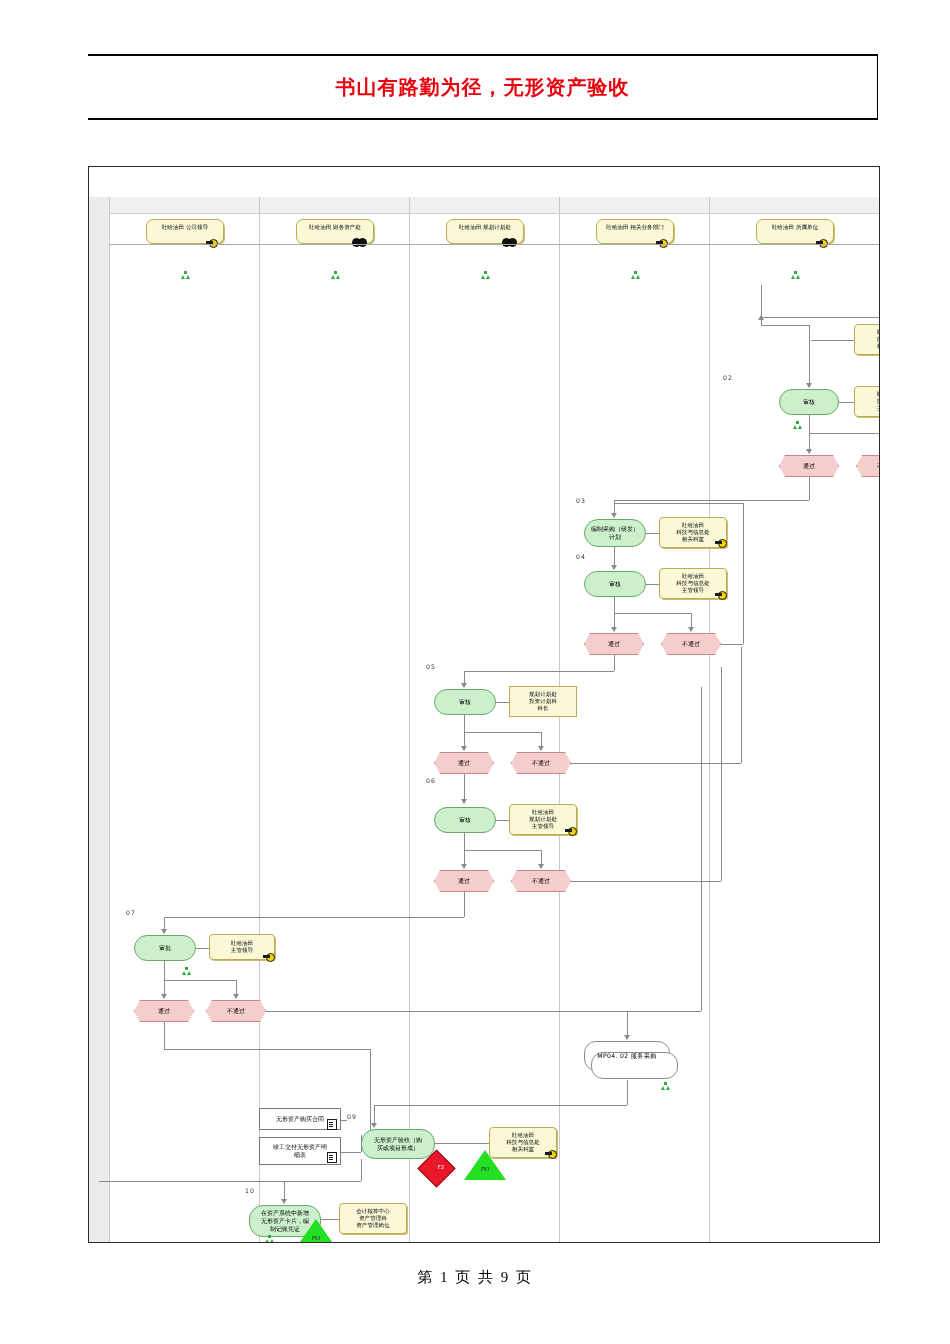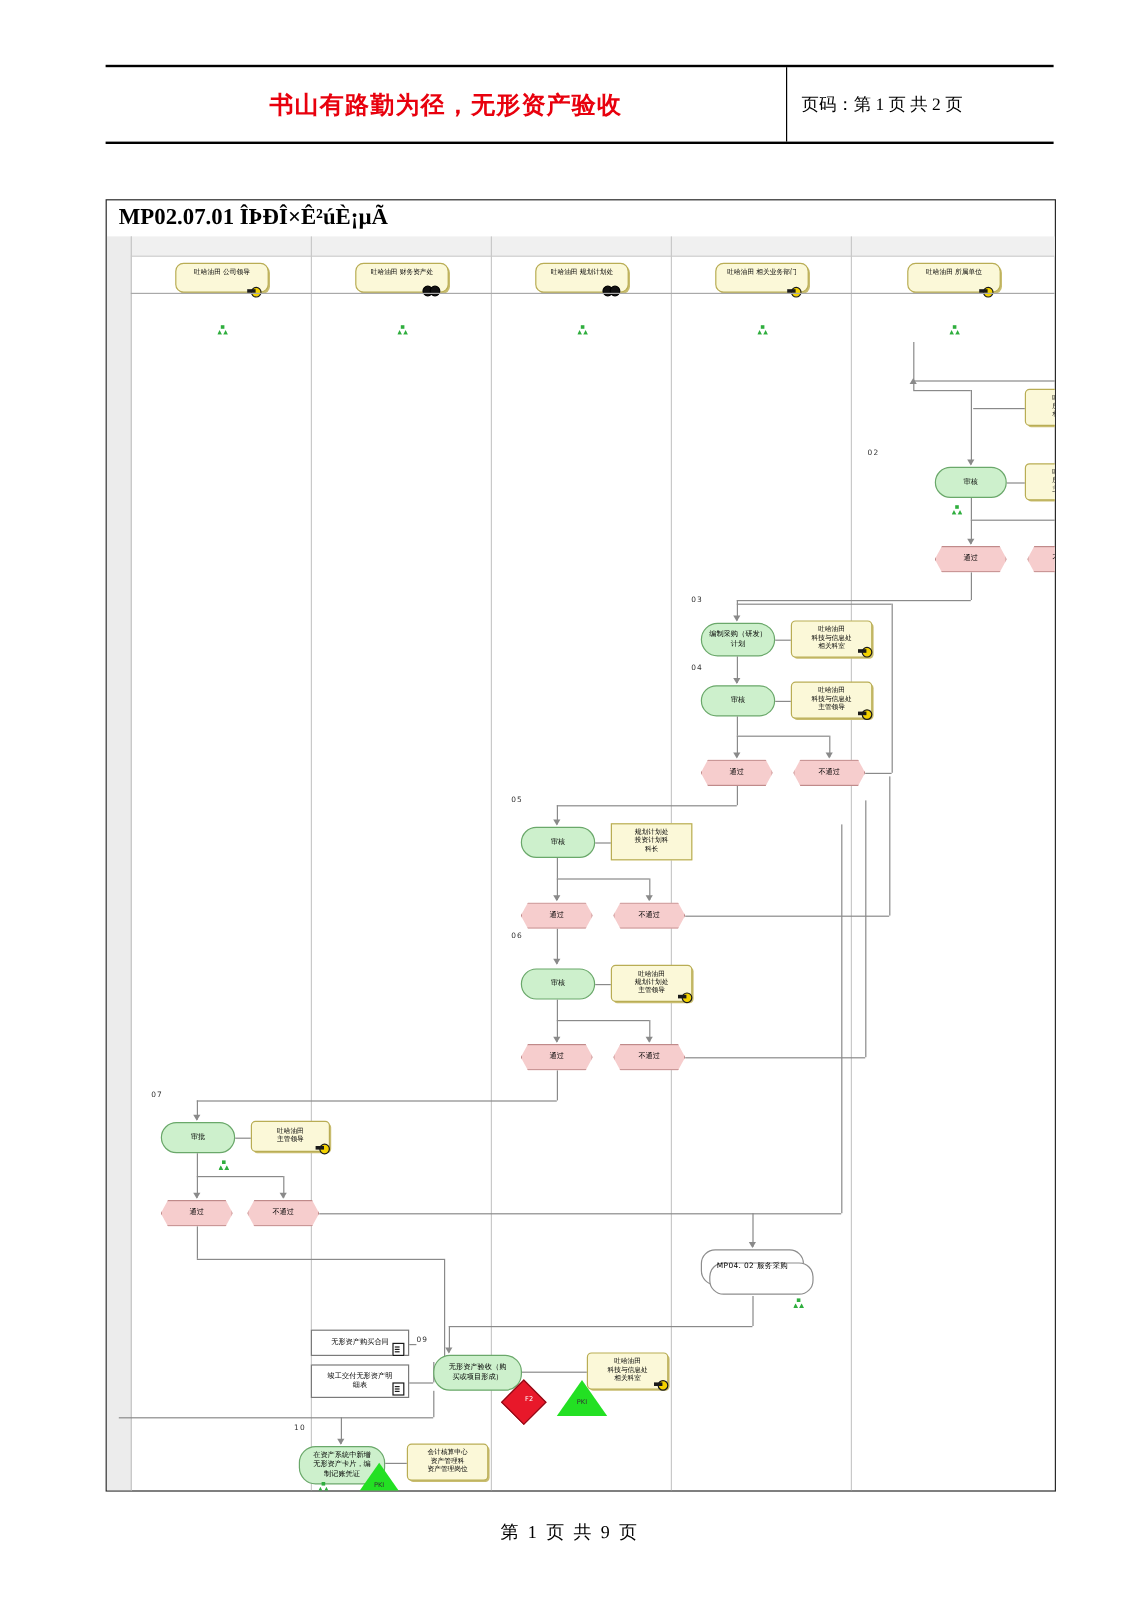--- a/index.html
+++ b/index.html
@@ -108,28 +108,24 @@
   #doc-footer{position:absolute;left:0;top:1268px;width:950px;text-align:center;
               font-size:15px;letter-spacing:2px;}
 </style>
 </head>
 <body>
 
 <div id="doc-header">
   <div class="hdr-cell" id="hdr-mid">
     <span>书山有路勤为径，无形资产验收</span>
   </div>
-  <div class="hdr-cell" id="hdr-right">
-    <div>页码：第 1 页 共 2 页</div>
-  </div>
 </div>
 
 <div id="chart-frame">
 
-  <div id="chart-title">MP02.07.01 ÎÞÐÎ×Ê²úÈ¡µÃ</div>
   <div id="lane-gutter"></div>
   <div id="lane-headrow"></div>
 
   <div class="lane" style="left:20px;width:150px;">
     <div class="lane-title">吐哈油田
 公司领导</div>
     <div class="key" style="left:96px;top:42px;"></div>
     <div class="pin" style="left:71px;top:74px;"></div>
   </div>
   <div class="lane" style="left:170px;width:150px;">

